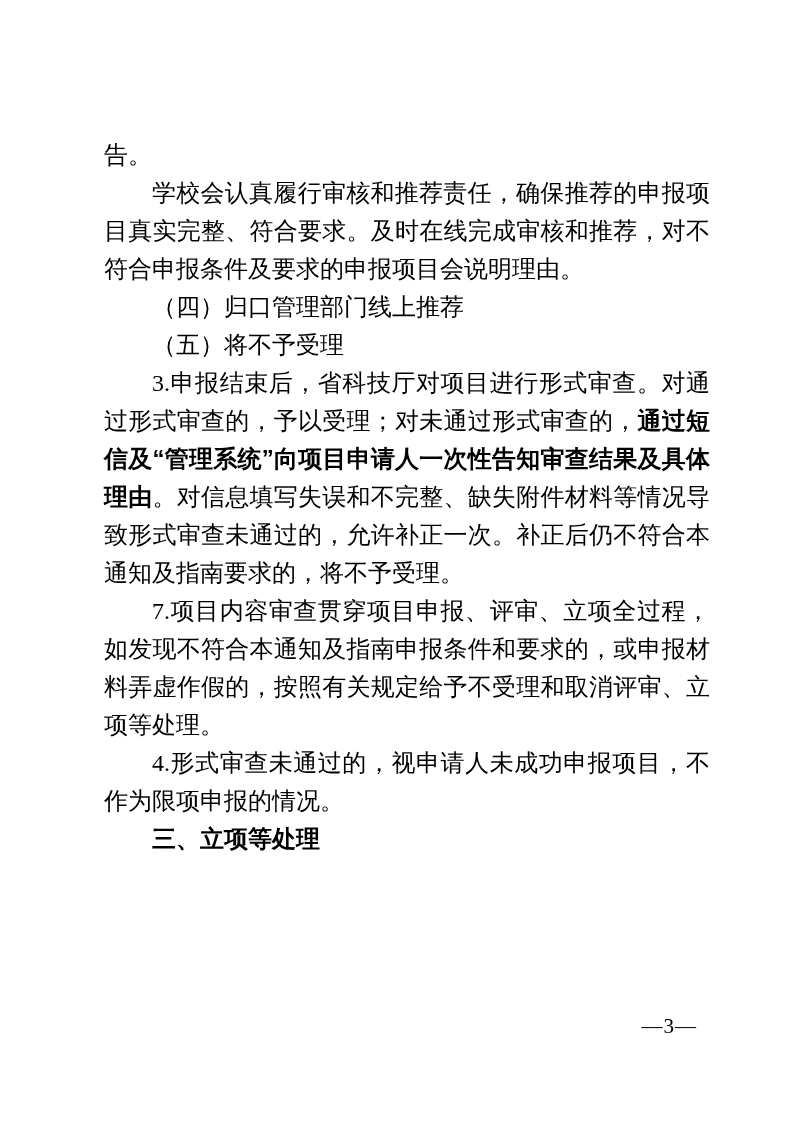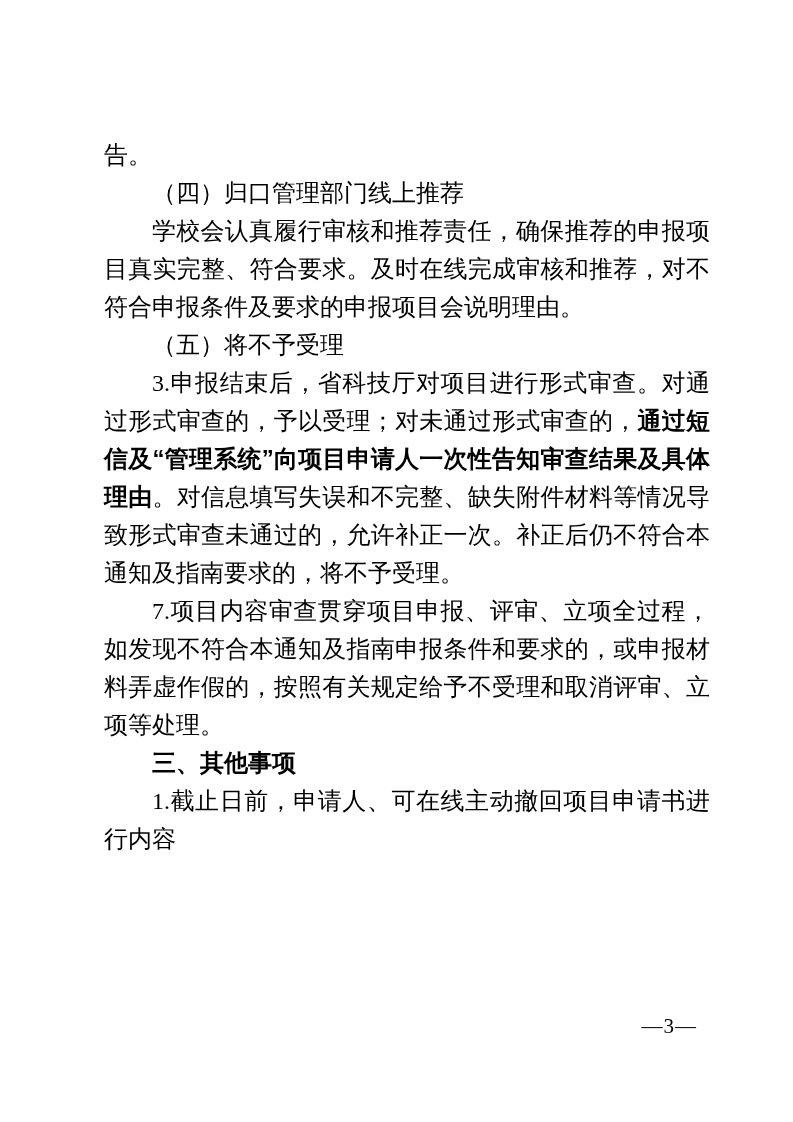--- a/index.html
+++ b/index.html
@@ -40,22 +40,22 @@
     letter-spacing: 1px;
     font-family: "Liberation Serif", serif;
   }
 </style>
 </head>
 <body>
 
 <div class="page">
   <div class="content" id="doc-body">
       <p><span>告。</span></p>
+      <p class="indent"><span>学校会认真履行审核和推荐责任，确保推荐的申报项目真实完整、符合要求。及时在线完成审核和推荐，对不符合申报条件及要求的申报项目会说明理由。</span></p>
       <p class="indent"><span>（四）归口管理部门线上推荐</span></p>
-      <p class="indent"><span>学校会认真履行审核和推荐责任，确保推荐的申报项目真实完整、符合要求。及时在线完成审核和推荐，对不符合申报条件及要求的申报项目会说明理由。</span></p>
       <p class="indent"><span>（五）将不予受理</span></p>
       <p class="indent"><span>3.申报结束后，省科技厅对项目进行形式审查。对通过形式审查的，予以受理；对未通过形式审查的，</span><span class="run-bold">通过短信及“管理系统”向项目申请人一次性告知审查结果及具体理由</span><span>。对信息填写失误和不完整、缺失附件材料等情况导致形式审查未通过的，允许补正一次。补正后仍不符合本通知及指南要求的，将不予受理。</span></p>
       <p class="indent"><span>7.项目内容审查贯穿项目申报、评审、立项全过程，如发现不符合本通知及指南申报条件和要求的，或申报材料弄虚作假的，按照有关规定给予不受理和取消评审、立项等处理。</span></p>
-      <p class="indent"><span class="run-bold">三、其他事项</span></p>
-      <p class="indent"><span>1.截止日前，申请人、可在线主动撤回项目申请书进行内容</span></p>
+      <p class="indent"><span>4.形式审查未通过的，视申请人未成功申报项目，不作为限项申报的情况。</span></p>
+      <p class="indent"><span class="run-bold">三、立项等处理</span></p>
     </div>
   <div class="page-number">—3—</div>
 </div>
 
 </body></html>

